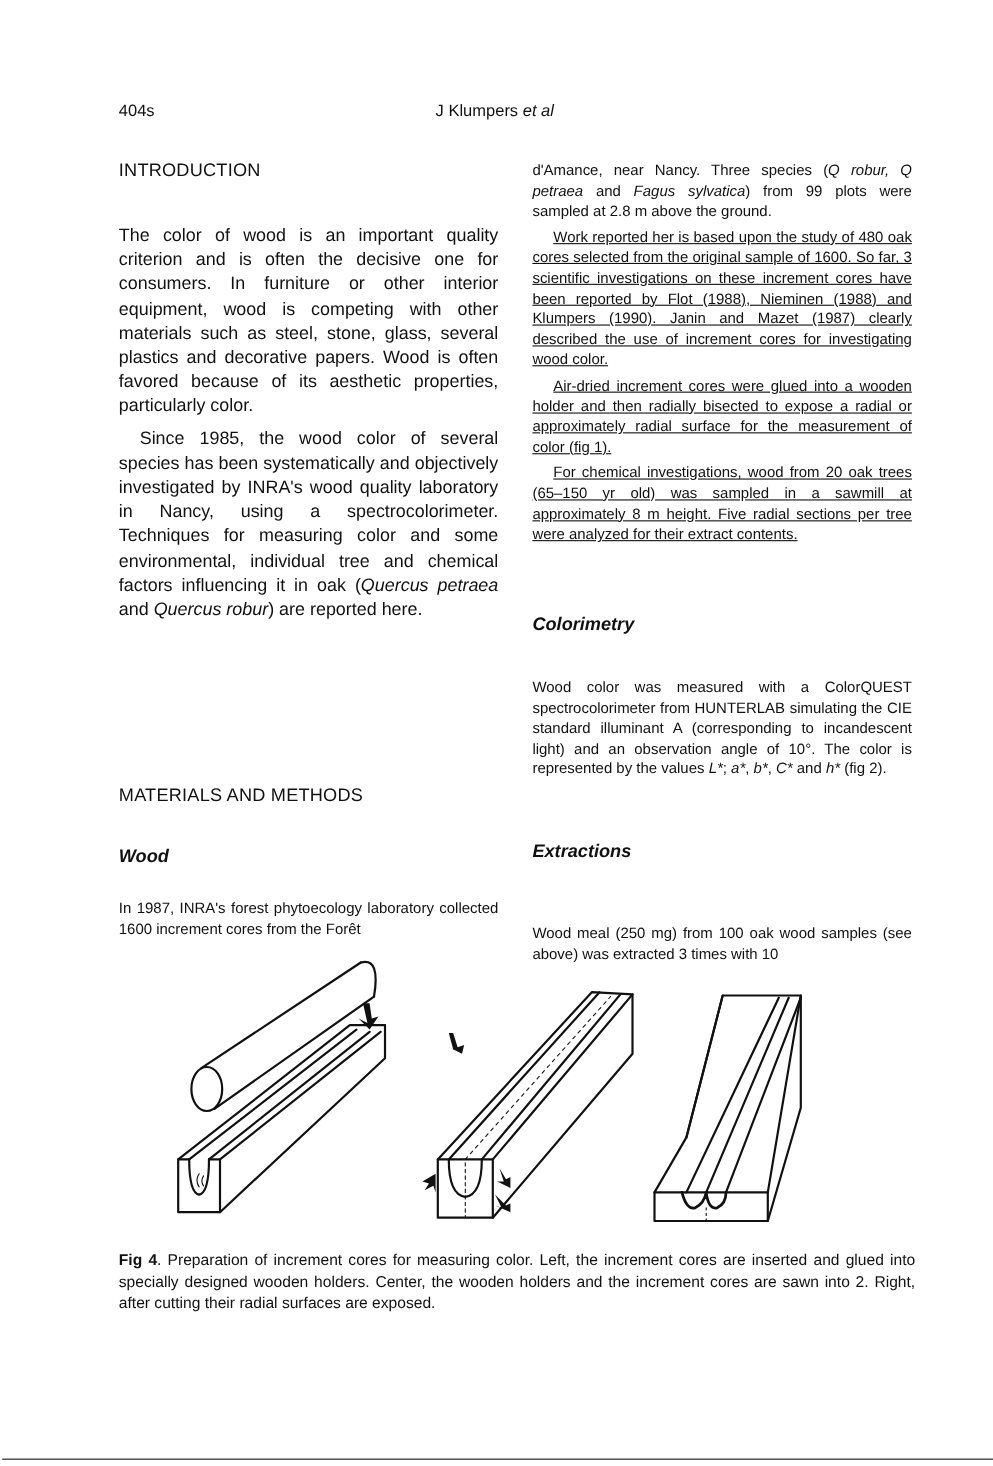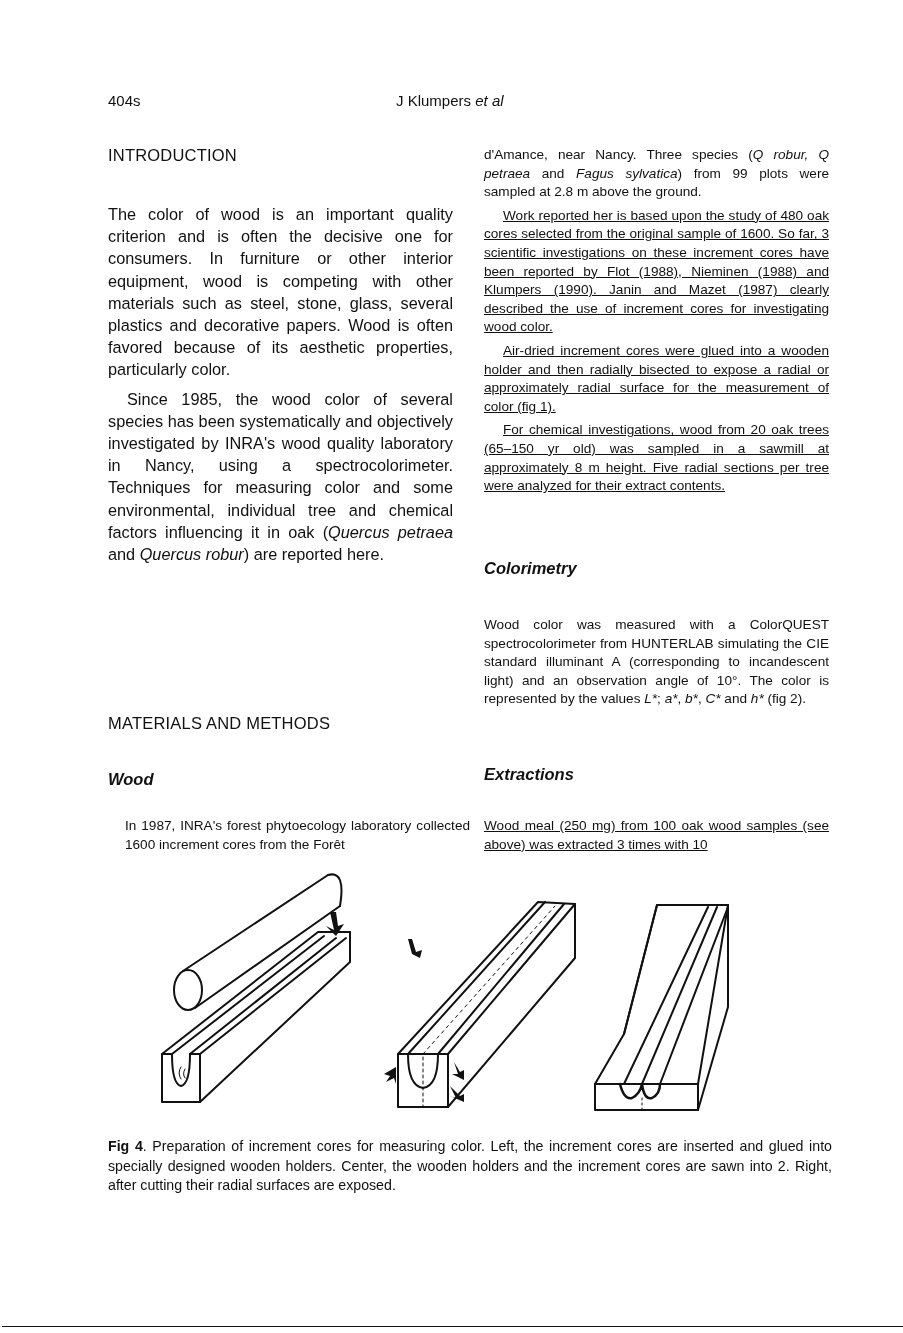--- a/index.html
+++ b/index.html
@@ -33,38 +33,38 @@
 </div>
 
 <div class="col col-left" style="top:146px;">
   <div class="h1">INTRODUCTION</div>
   <p class="p-large" style="margin-top:38px;">The color of wood is an important quality criterion and is often the decisive one for consumers. In furniture or other interior equipment, wood is competing with other materials such as steel, stone, glass, sev­eral plastics and decorative papers. Wood is often favored because of its aesthetic properties, particularly color.</p>
   <p class="p-large indent gap-large"><span>Since 1985, the wood color of several species has been systematically and ob­jectively investigated by INRA's wood qual­ity laboratory in Nancy, using a spectrocol­orimeter. Techniques for measuring color and some environmental, individual tree and chemical factors influencing it in oak (</span><i>Quercus petraea</i><span> and </span><i>Quercus robur</i><span>) are reported here.</span></p>
 </div>
 
 <div class="abs h1" style="left:108px; top:714px;">MATERIALS AND METHODS</div>
 <div class="abs h2" style="left:108px; top:770px;">Wood</div>
-<div class="col col-left" style="top:817px;margin-left:17px;">
+<div class="col col-left" style="top:817px;">
   <p class="p-small">In 1987, INRA's forest phytoecology laboratory collected 1600 increment cores from the Forêt</p>
 </div>
 
 <div class="col col-right" style="top:146px;">
   <p class="p-small"><span>d'Amance, near Nancy. Three species (</span><i>Q robur, Q petraea</i><span> and </span><i>Fagus sylvatica</i><span>) from 99 plots were sampled at 2.8 m above the ground.</span></p>
   <p class="p-small indent gap-small">Work reported her is based upon the study of 480 oak cores selected from the original sample of 1600. So far, 3 scientific investigations on these increment cores have been reported by Flot (1988), Nieminen (1988) and Klumpers (1990). Janin and Mazet (1987) clearly described the use of increment cores for investigating wood color.</p>
   <p class="p-small indent gap-small">Air-dried increment cores were glued into a wooden holder and then radially bisected to ex­pose a radial or approximately radial surface for the measurement of color (fig 1).</p>
   <p class="p-small indent gap-small">For chemical investigations, wood from 20 oak trees (65–150 yr old) was sampled in a sawmill at approximately 8 m height. Five radial sections per tree were analyzed for their extract contents.</p>
 </div>
 
 <div class="abs h2" style="left:484px; top:559px;">Colorimetry</div>
 <div class="col col-right" style="top:602px;margin-top:14px;">
   <p class="p-small"><span>Wood color was measured with a ColorQUEST spectrocolorimeter from HUNTERLAB simulat­ing the CIE standard illuminant A (correspond­ing to incandescent light) and an observation an­gle of 10°. The color is represented by the values </span><i>L*</i><span>; </span><i>a*</i><span>, </span><i>b*</i><span>, </span><i>C*</i><span> and </span><i>h*</i><span> (fig 2).</span></p>
 </div>
 
 <div class="abs h2" style="left:484px; top:765px;text-align:right;">Extractions</div>
-<div class="col col-right" style="top:817px;text-decoration:underline;">
+<div class="col col-right" style="top:840px;">
   <p class="p-small">Wood meal (250 mg) from 100 oak wood sam­ples (see above) was extracted 3 times with 10</p>
 </div>
 
 <svg class="abs figure" viewBox="0 0 640 270" fill="none" stroke="#111" stroke-width="2" stroke-linejoin="round" stroke-linecap="round">
 
   <g>
     <g>
       <ellipse cx="38" cy="128" rx="14" ry="20"></ellipse>
       <line x1="33" y1="109" x2="178" y2="13"></line>
       <line x1="45" y1="146" x2="190" y2="44"></line>

